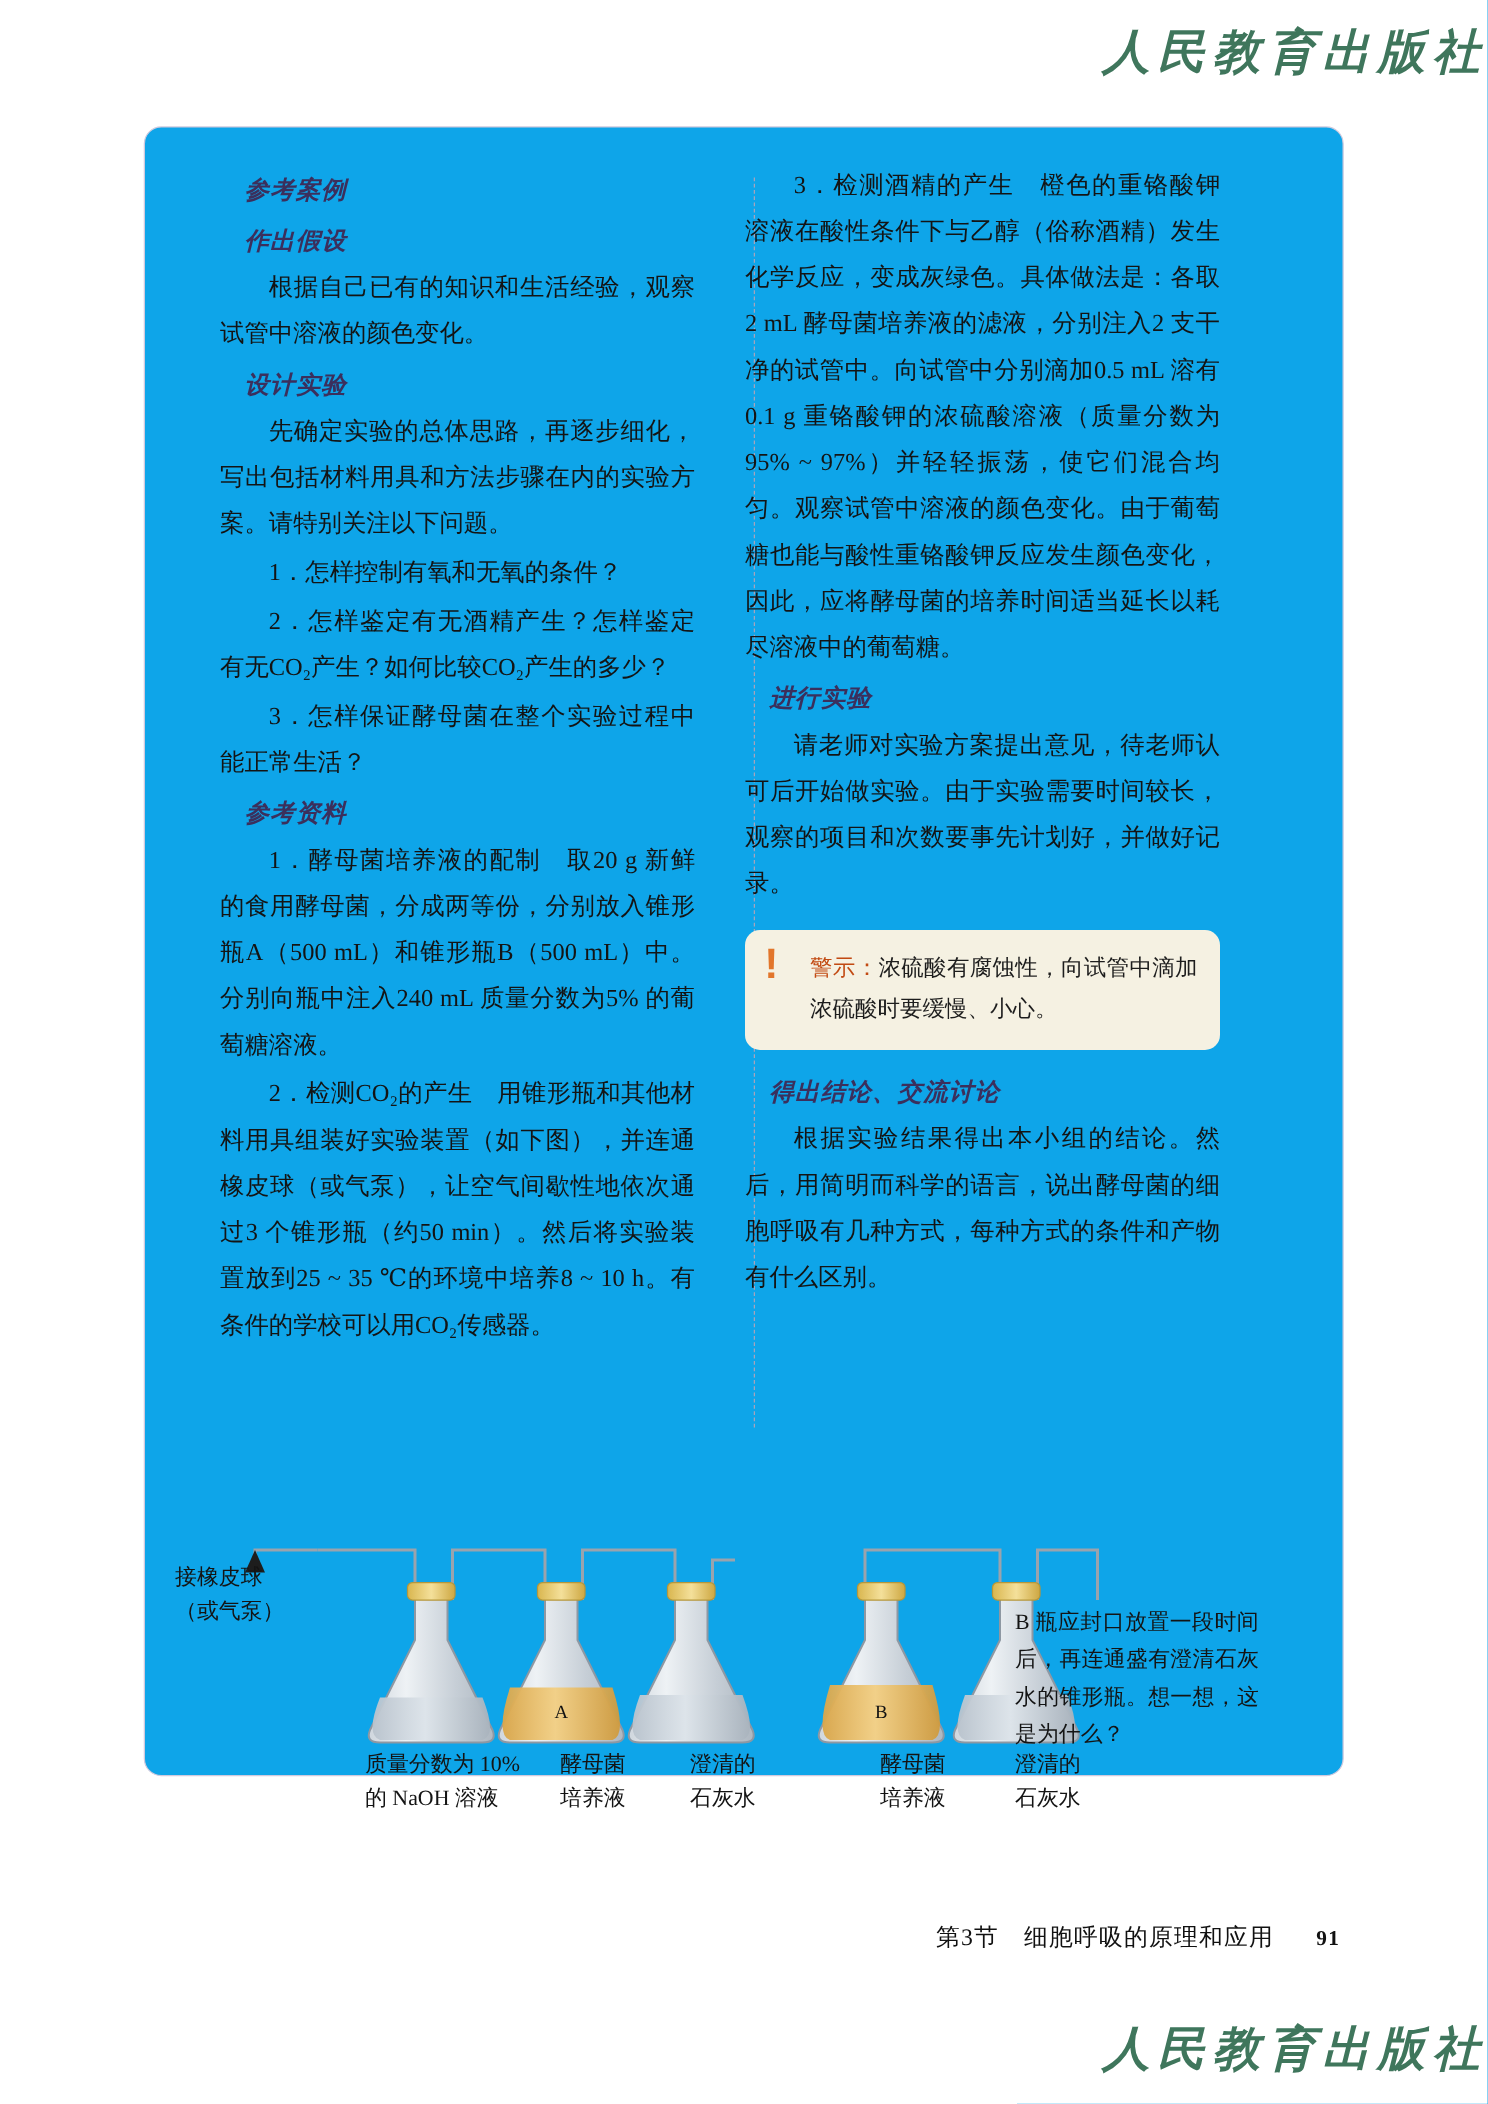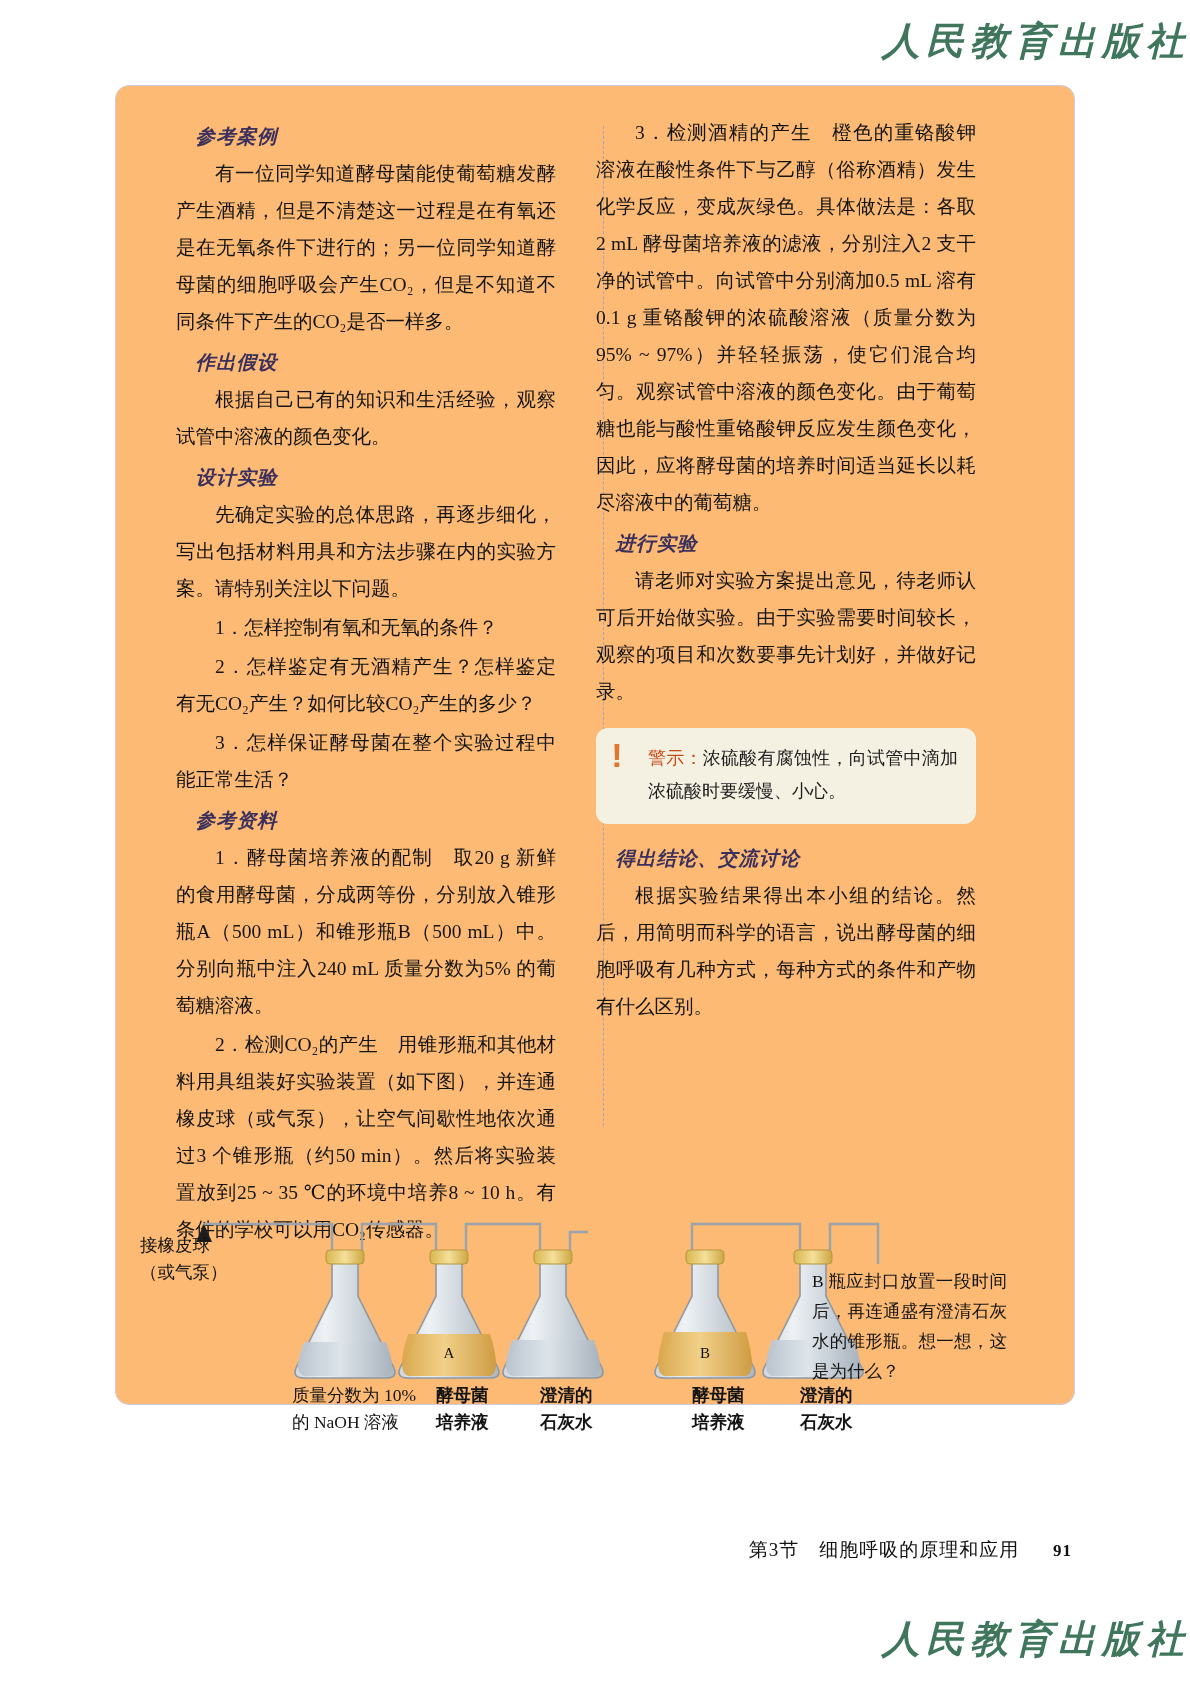--- a/index.html
+++ b/index.html
@@ -25,23 +25,23 @@
     font-size: 38px;
     letter-spacing: 6px;
     opacity: .92;
   }
   .pub-top { top: 16px; }
   .pub-bottom { bottom: 18px; }
 
   
   .panel {
     position: absolute;
-    left: 115px; top: 85px;
+    left: 115px; top: 101px;
     width: 960px; height: 1320px;
-    background: #fdba74;
+    background: #0ea5e9;
     border: 1px solid #cfcade;
     border-radius: 14px;
   }
 
   .cols {
     position: absolute;
     left: 60px; top: 28px;
     width: 845px; height: 1020px;
     display: flex;
     gap: 40px;
@@ -110,21 +110,21 @@
   }
   .fig-svg { position: absolute; left: 0; top: 0; }
 
   .fig-label {
     position: absolute;
     font-family: "Liberation Serif", serif;
     font-size: 17.5px;
     line-height: 27px;
     color: #141414;
   }
-  .fig-label.bold { font-weight: bold; }
+  .fig-label.bold { font-weight: normal; margin-left: 12px; }
 
   .fig-note {
     position: absolute;
     left: 676px; top: 120px;
     width: 195px;
     font-size: 17.5px;
     line-height: 30px;
     text-align: justify;
   }
 
@@ -149,21 +149,20 @@
 <div class="pub-mark pub-bottom">人民教育出版社</div>
 
 <div class="panel">
 
   <div class="col-divider"></div>
 
   <div class="cols">
 
     <div class="col">
       <div class="sec-head">参考案例</div>
-      <p class="ind">有一位同学知道酵母菌能使葡萄糖发酵产生酒精，但是不清楚这一过程是在有氧还是在无氧条件下进行的；另一位同学知道酵母菌的细胞呼吸会产生CO₂，但是不知道不同条件下产生的CO₂是否一样多。</p>
 
       <div class="sec-head">作出假设</div>
       <p class="ind">根据自己已有的知识和生活经验，观察试管中溶液的颜色变化。</p>
 
       <div class="sec-head">设计实验</div>
       <p class="ind">先确定实验的总体思路，再逐步细化，写出包括材料用具和方法步骤在内的实验方案。请特别关注以下问题。</p>
 
       <p class="ind">1．怎样控制有氧和无氧的条件？</p>
       <p class="ind">2．怎样鉴定有无酒精产生？怎样鉴定有无CO₂产生？如何比较CO₂产生的多少？</p>
       <p class="ind">3．怎样保证酵母菌在整个实验过程中能正常生活？</p>

